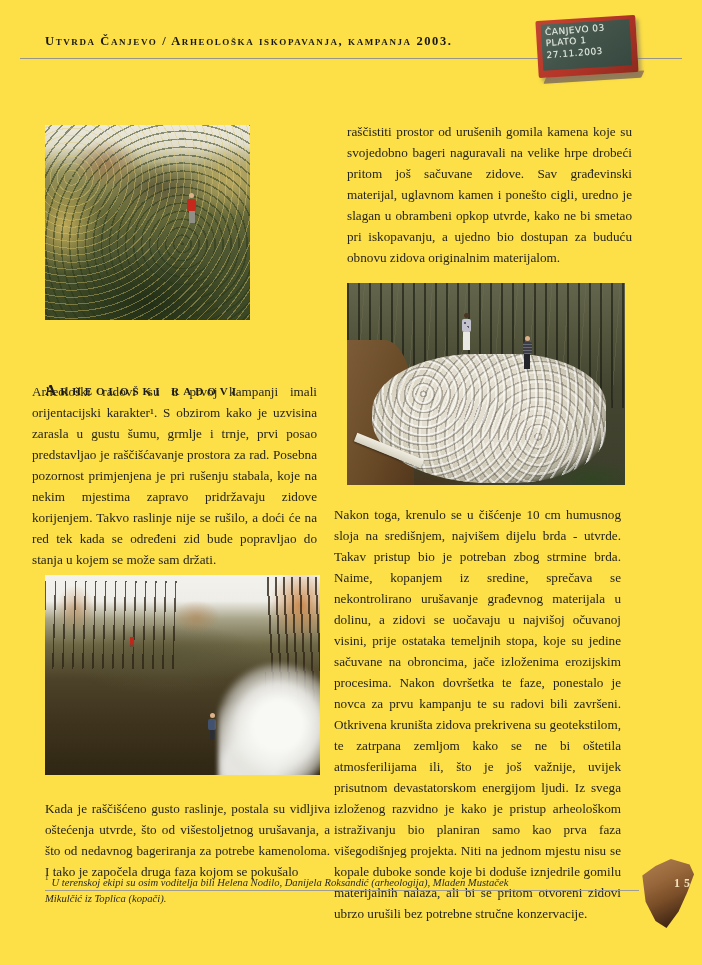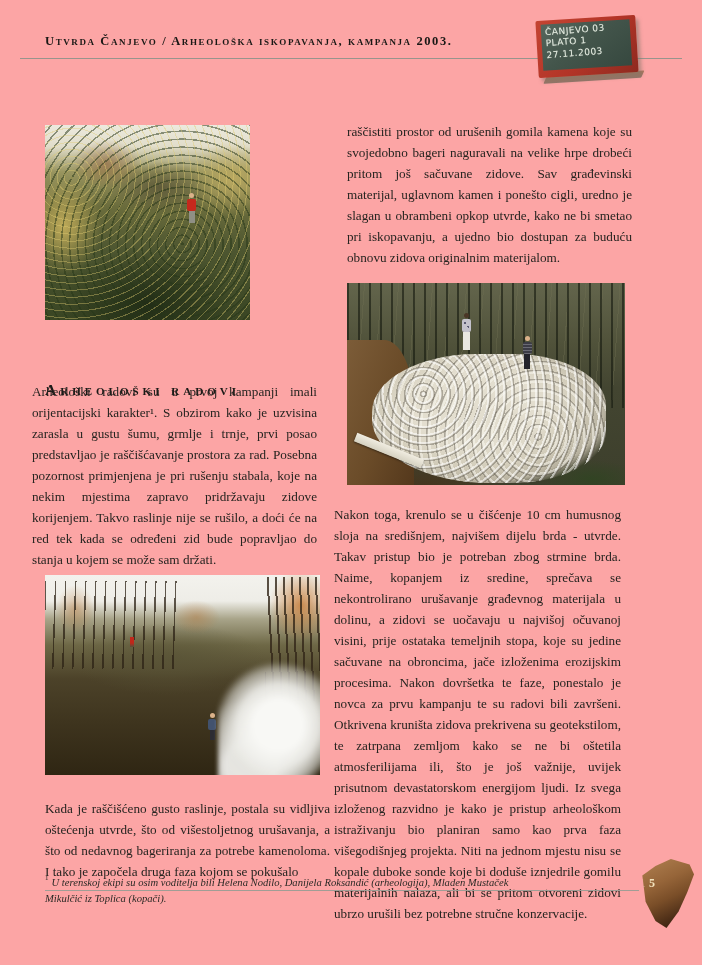--- a/index.html
+++ b/index.html
@@ -1,18 +1,18 @@
 <!DOCTYPE html>
 <html><head>
 <meta charset="utf-8">
 <style>
   html,body{margin:0;padding:0;background:#ffffff;}
   .page{
     position:relative;width:702px;height:965px;margin:0;
-    background:#fca5a5;overflow:hidden;
+    background:#fde047;overflow:hidden;
     font-family:"Liberation Serif", serif;color:#24221f;
   }
   
   .header-title{
     position:absolute;left:45px;top:34px;
     font-variant:small-caps;font-weight:600;font-size:12.5px;
     letter-spacing:1.6px;color:#191815;white-space:nowrap;
   }
   .header-rule{position:absolute;left:20px;top:58px;width:662px;height:1px;background:#97948c;}
   
@@ -123,21 +123,21 @@
   #p3-dark .legs{width:6px;height:15px;background:#23232b;}
   
   .footnote-rule{position:absolute;left:45px;top:890px;width:594px;height:1px;background:#a09d95;}
   .footnote{position:absolute;left:45px;top:870px;width:625px;
     font-style:italic;font-size:10.6px;line-height:16px;color:#2b2925;}
   .fn-sup{font-size:7px;font-style:normal;vertical-align:6px;margin-right:3px;}
   
   .sherd{position:absolute;left:639px;top:859px;width:55px;height:69px;
     background:linear-gradient(155deg,#b28252 0%,#966539 35%,#7a4e28 56%,#4e2f18 78%,#261509 100%);
     clip-path:polygon(6% 24%, 30% 10%, 58% 0%, 92% 8%, 100% 22%, 88% 48%, 72% 76%, 50% 100%, 30% 90%, 12% 62%);}
-  .sherd-number{position:absolute;left:0;right:0;top:17px;text-align:left;
+  .sherd-number{position:absolute;left:0;right:0;top:17px;text-align:right;
     font-size:12px;letter-spacing:4px;color:#f2e2bc;font-weight:600;}
 </style>
 </head>
 <body>
 
 <div class="page">
 
   <div class="header-title">Utvrda Čanjevo / Arheološka iskopavanja, kampanja 2003.</div>
   <div class="header-rule"></div>
 

